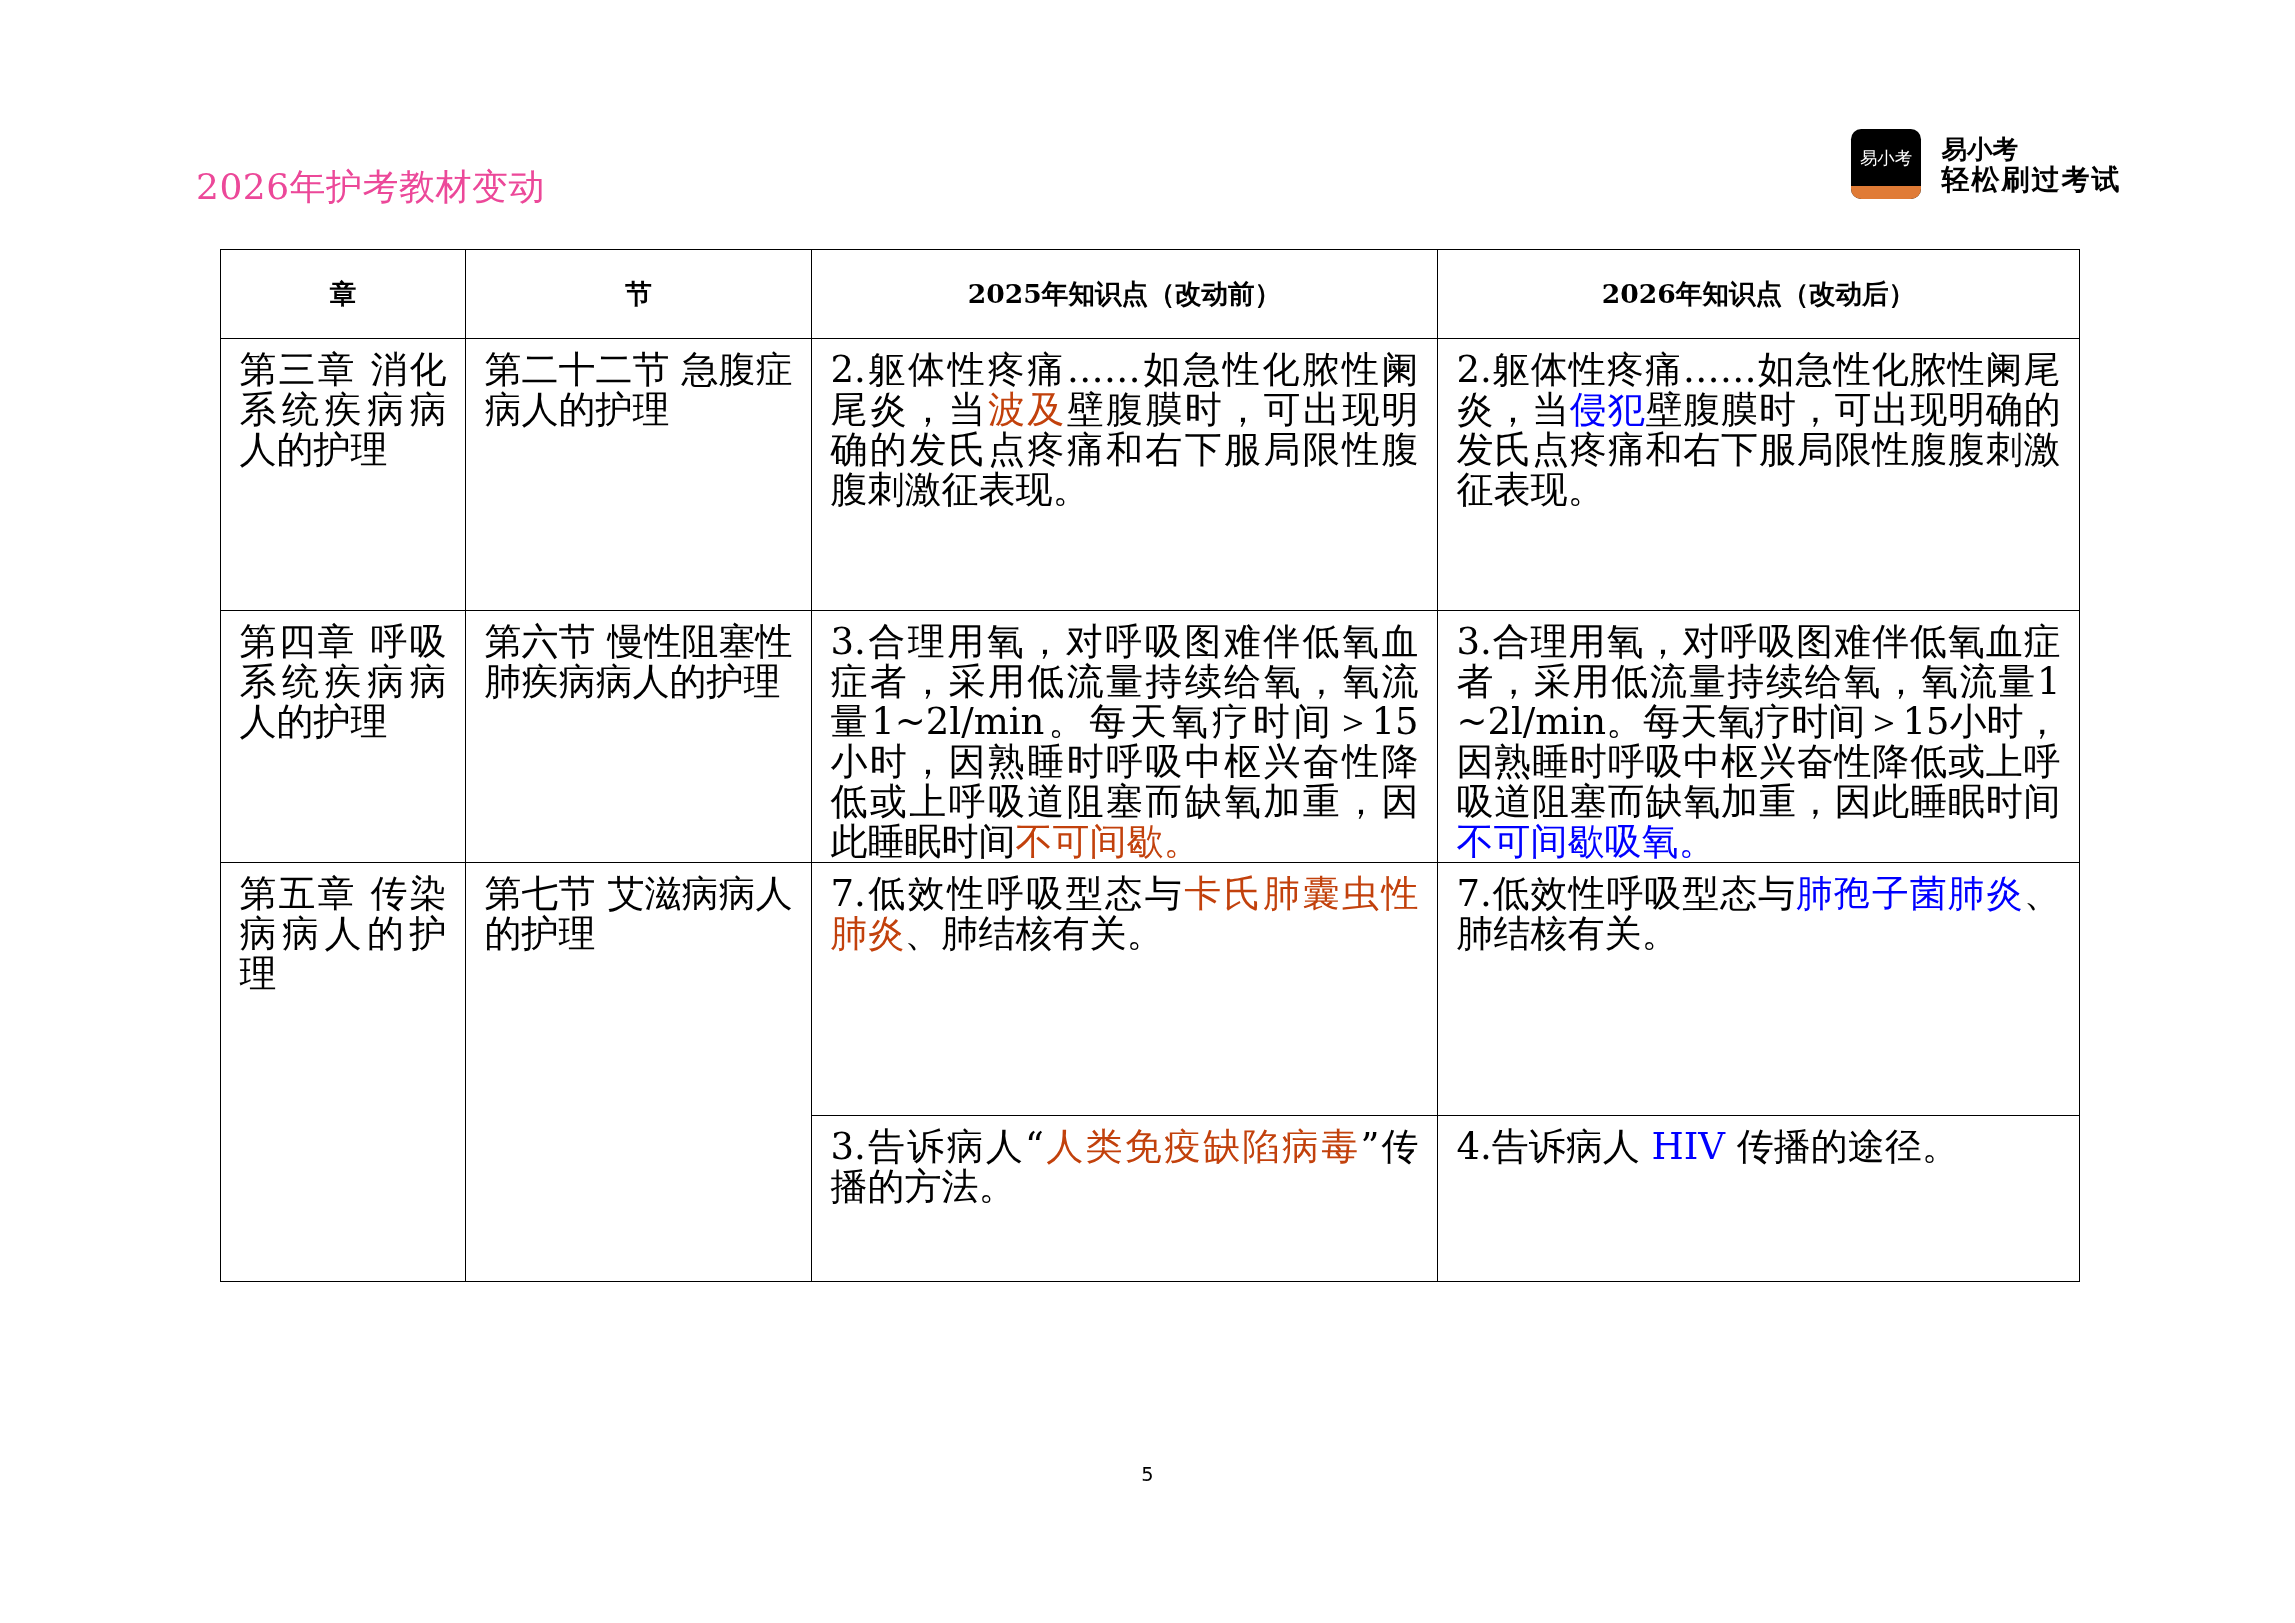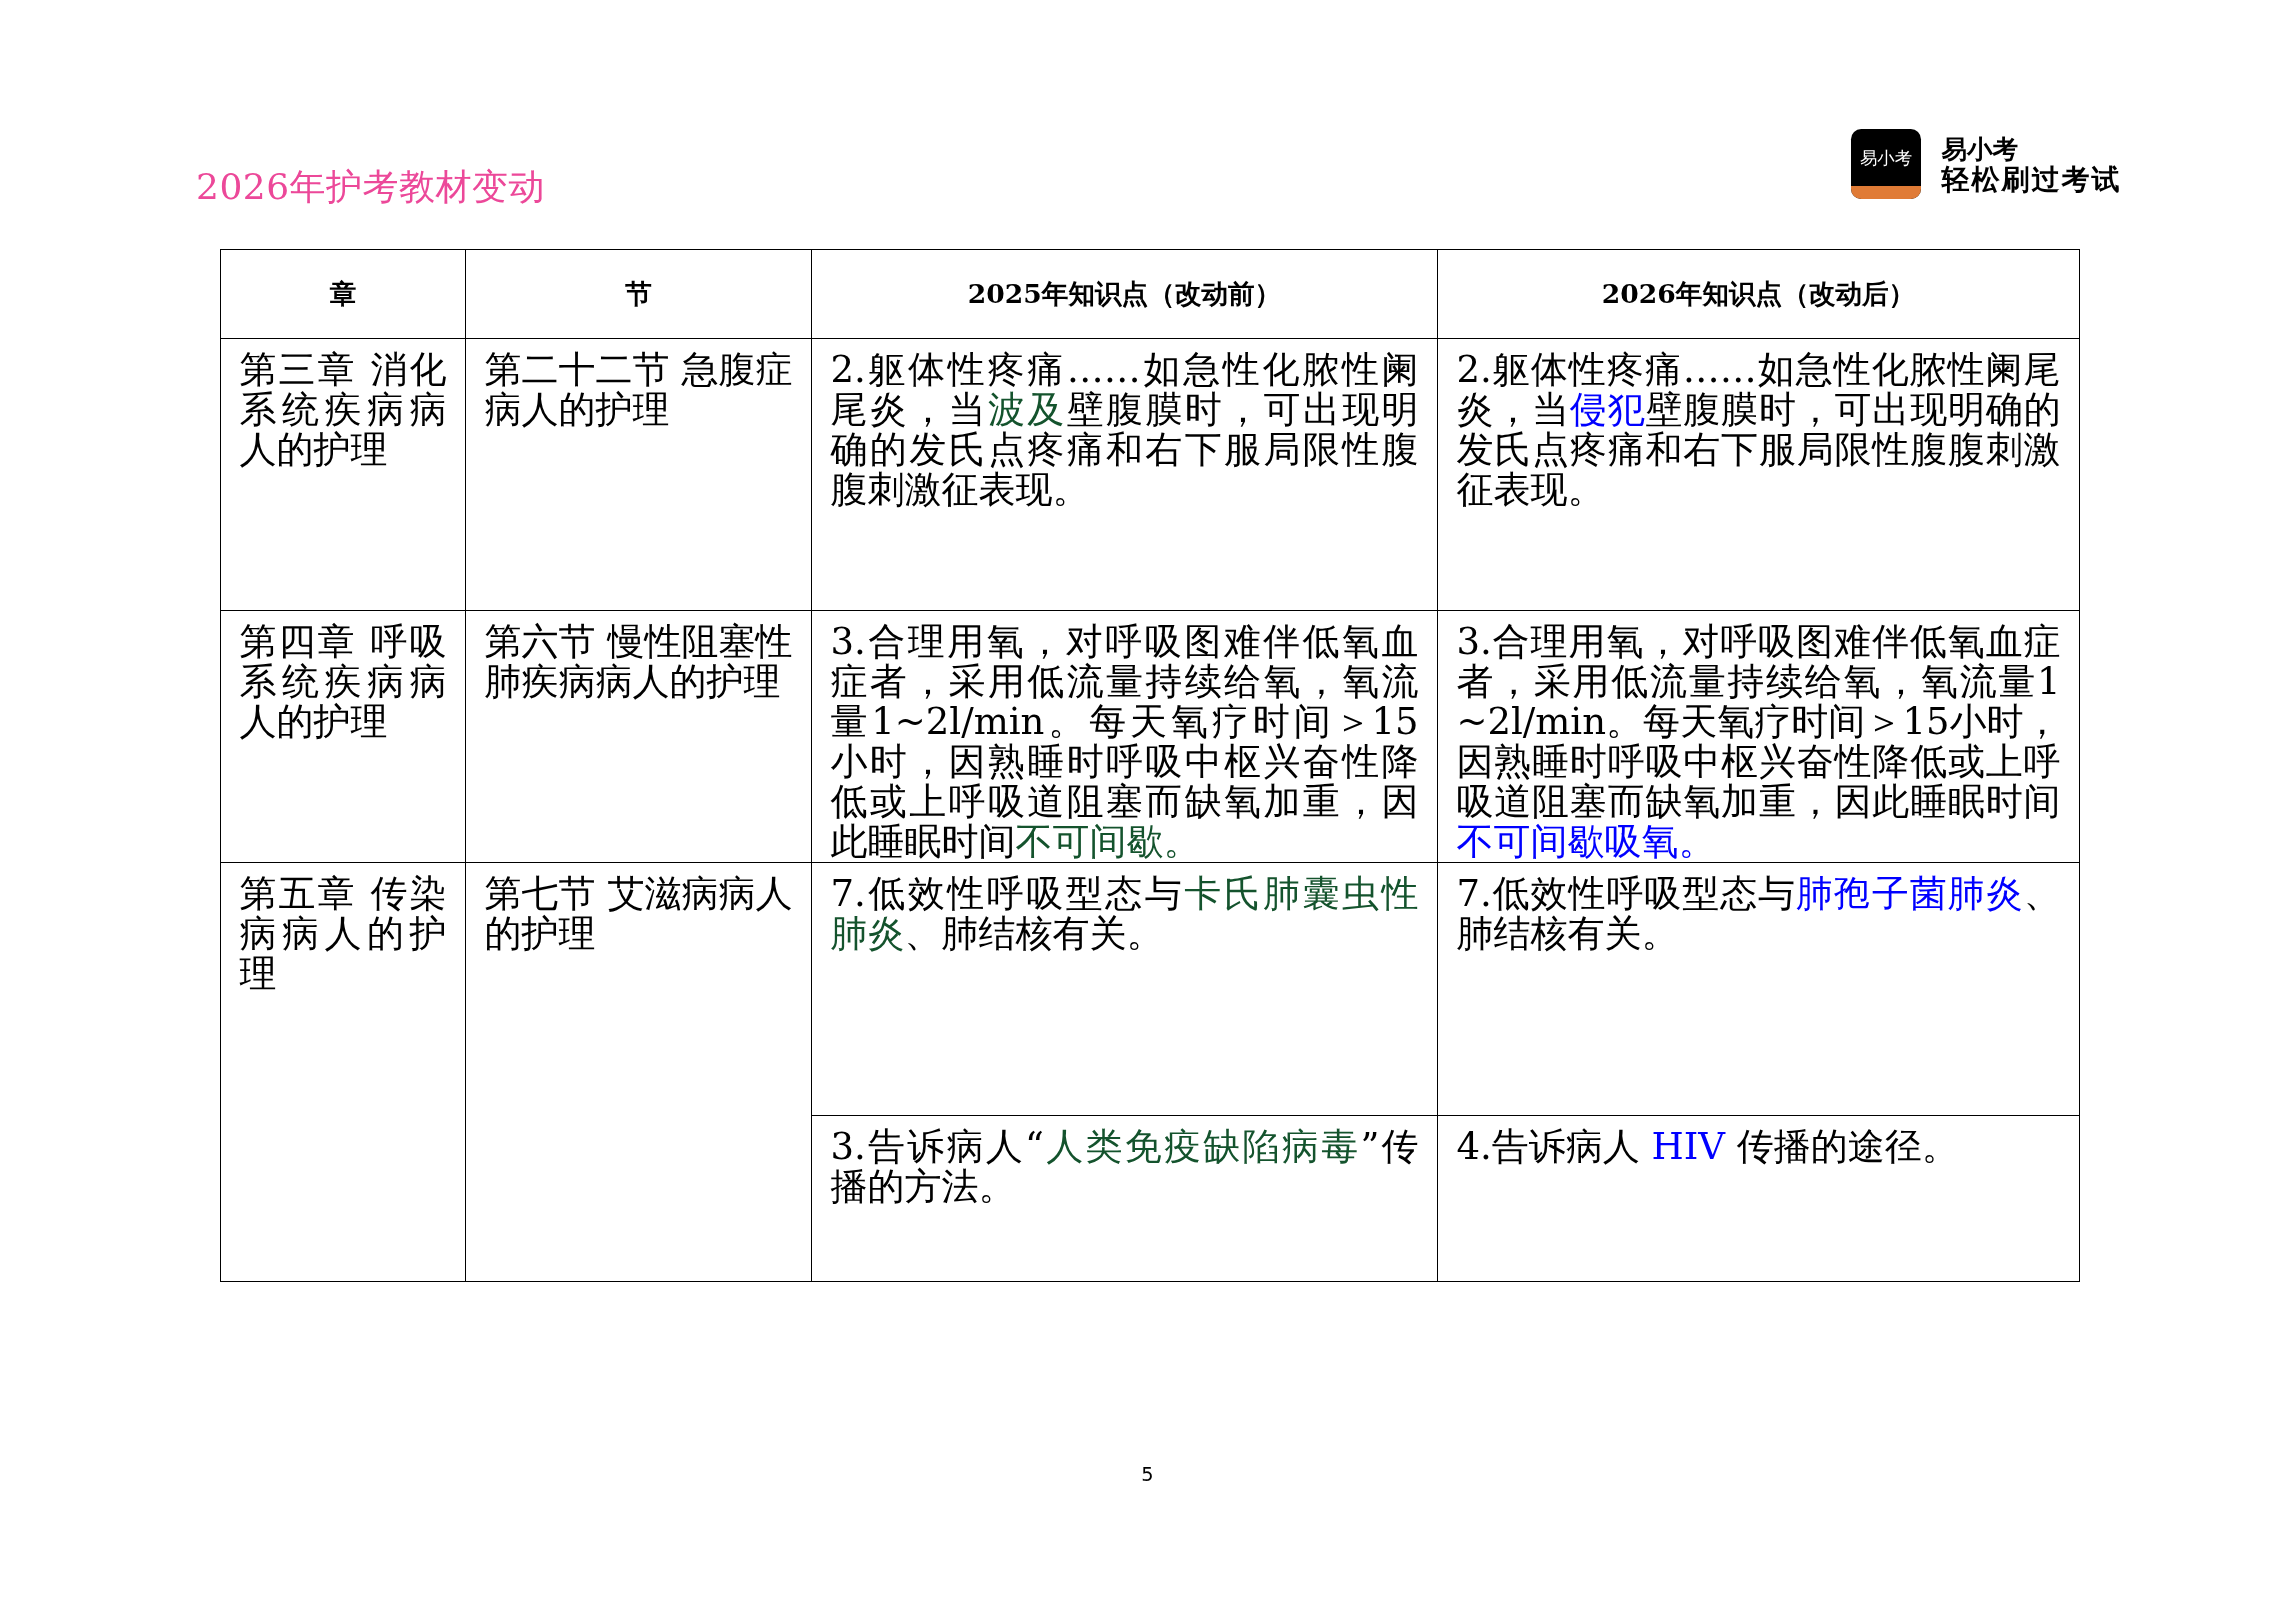--- a/index.html
+++ b/index.html
@@ -31,21 +31,21 @@
     position: absolute; left: 220px; top: 249px; width: 1859px;
     border-collapse: collapse; table-layout: fixed;
   }
   table.diff td, table.diff th {
     border: 1.5px solid #000; vertical-align: top;
     font-size: 37px; line-height: 40px; font-weight: normal;
     padding: 11.2px 18.4px 0 18.4px; text-align: justify; word-break: break-all;
   }
   table.diff th { vertical-align: middle; text-align: center; padding: 0; height: 88px; font-weight: bold; font-size: 26.6px; }
   td.chapter { vertical-align: middle; padding-top: 0; }
-  .red { color: #14532d; }
+  .red { color: #c2410c; }
   .blue { color: #0000ff; }
   .page-number {
     position: absolute; left: 0; width: 2295px; top: 1463px; text-align: center;
     font-family: "DejaVu Sans", sans-serif; font-size: 19.4px; line-height: 23.5px;
   }
 </style>
 </head>
 <body>
 
 <div class="doc-title">2026年护考教材变动</div>

